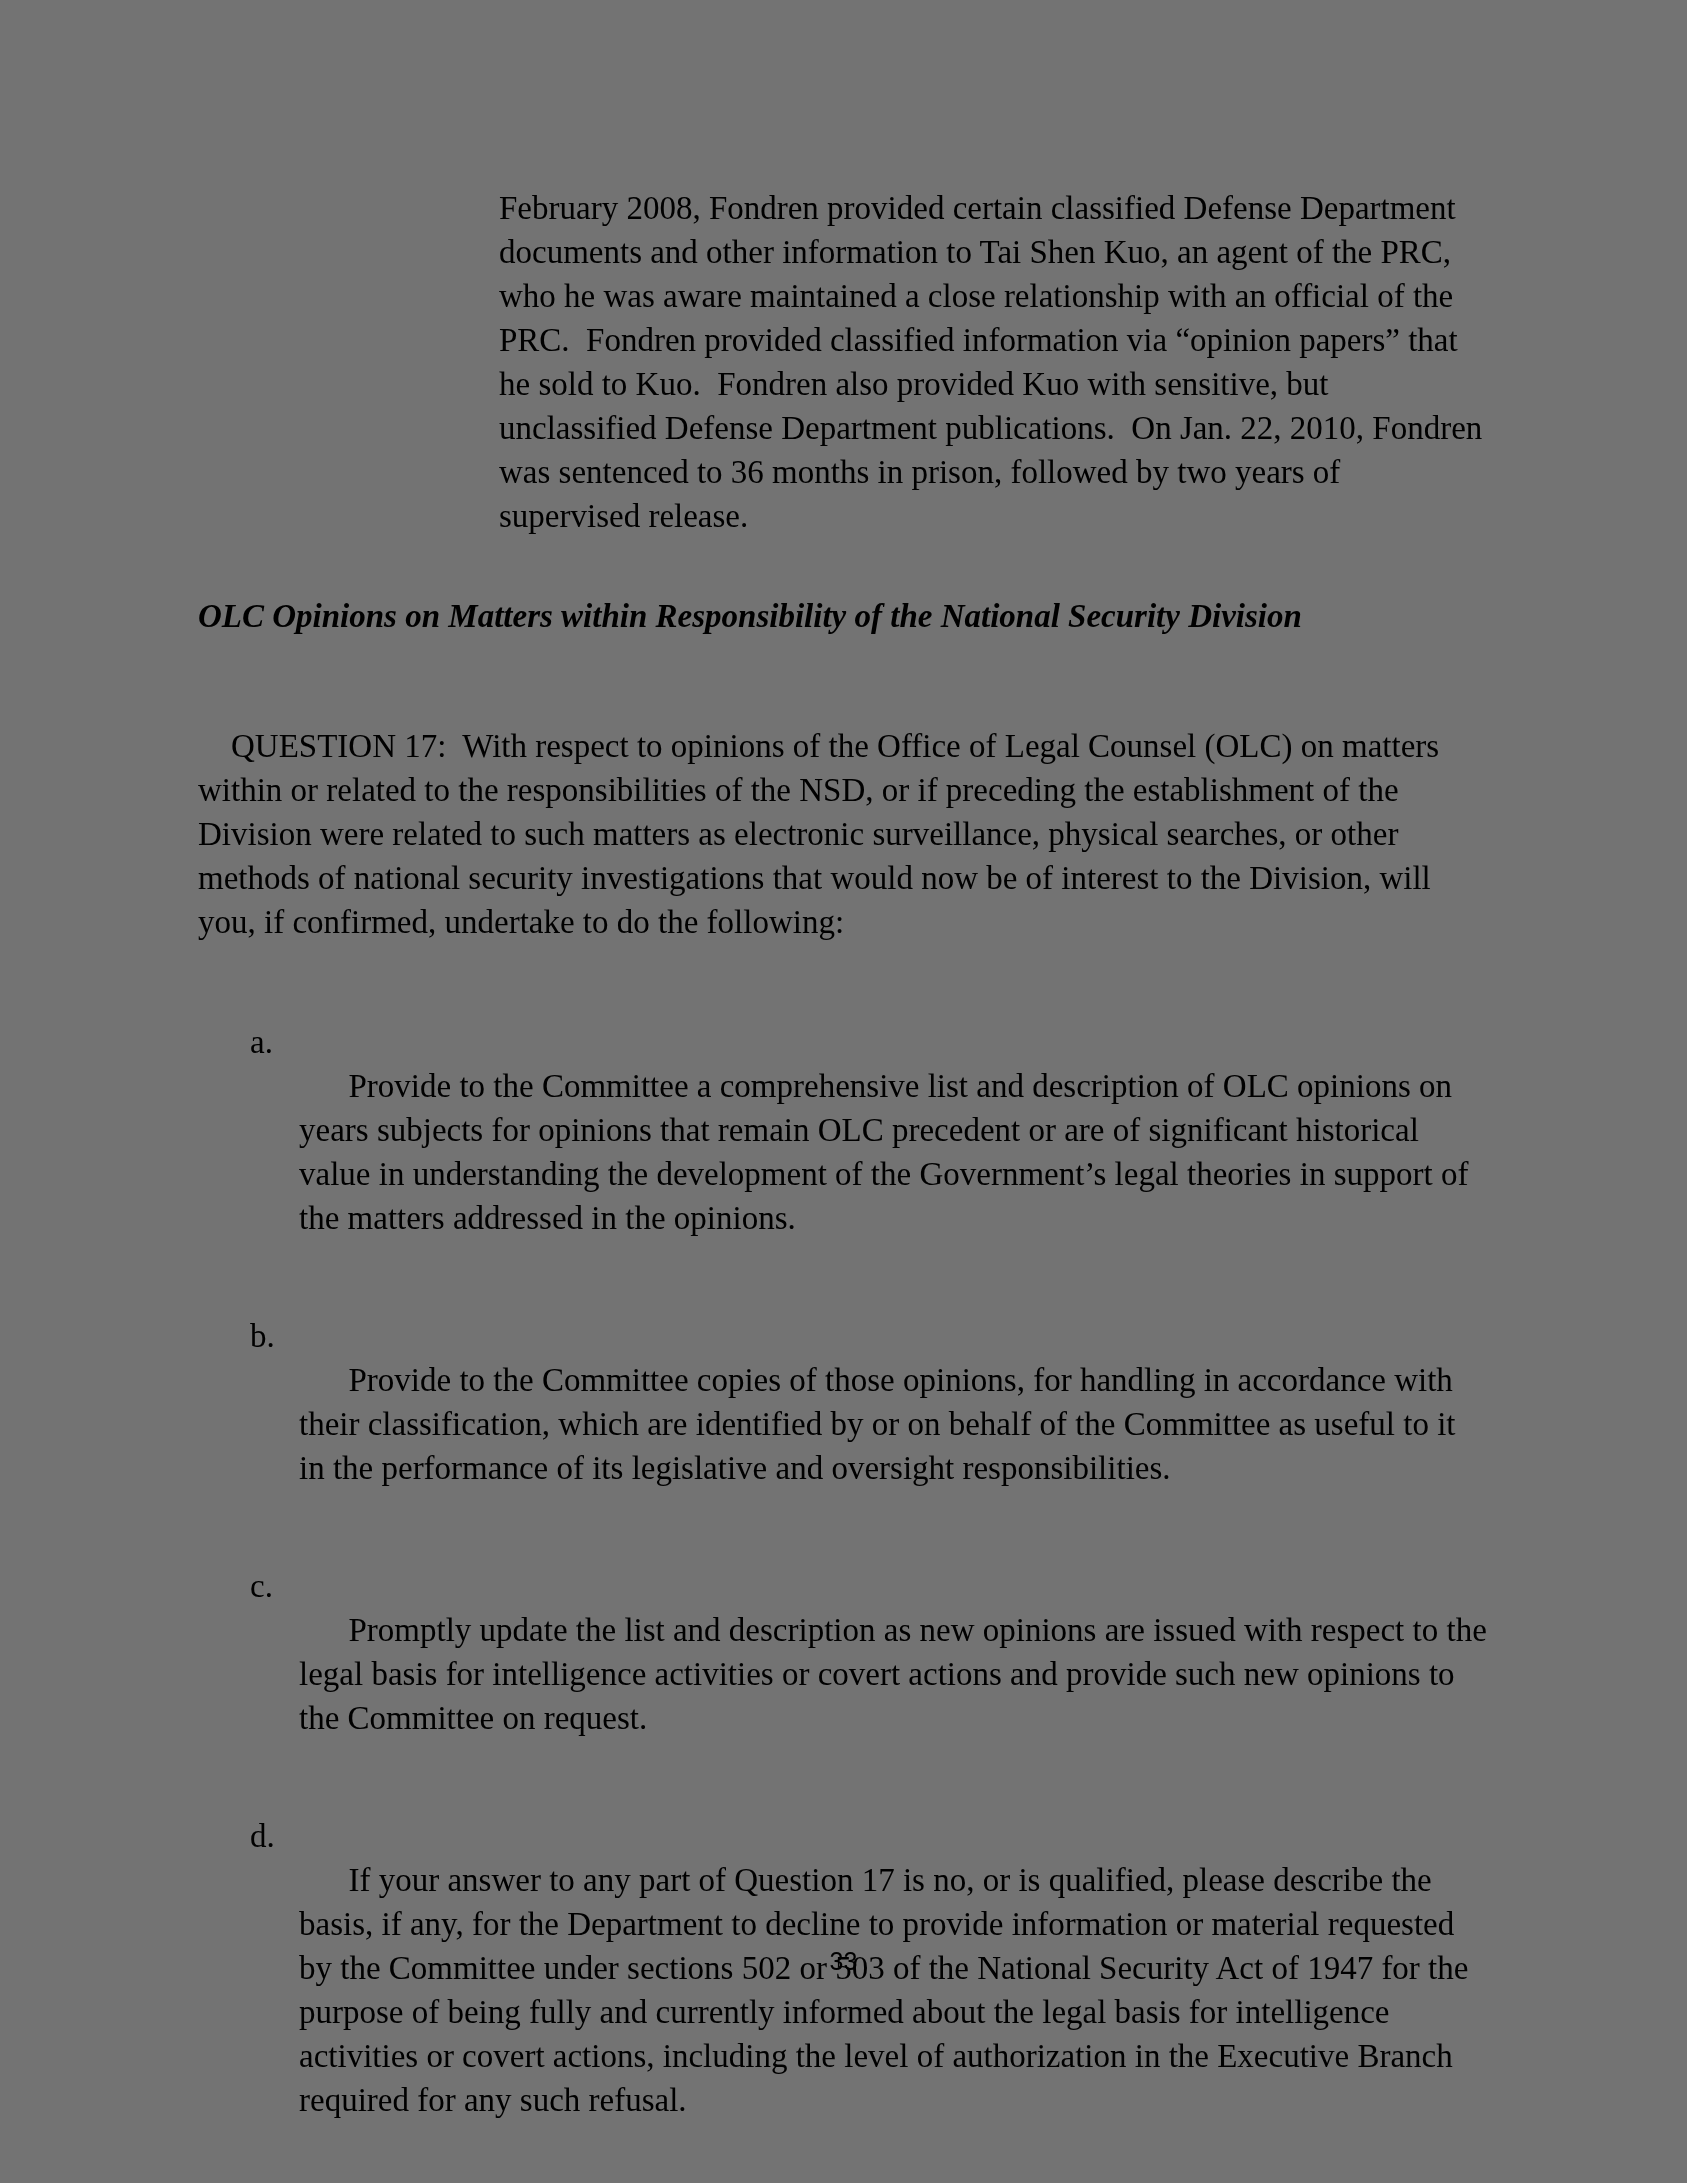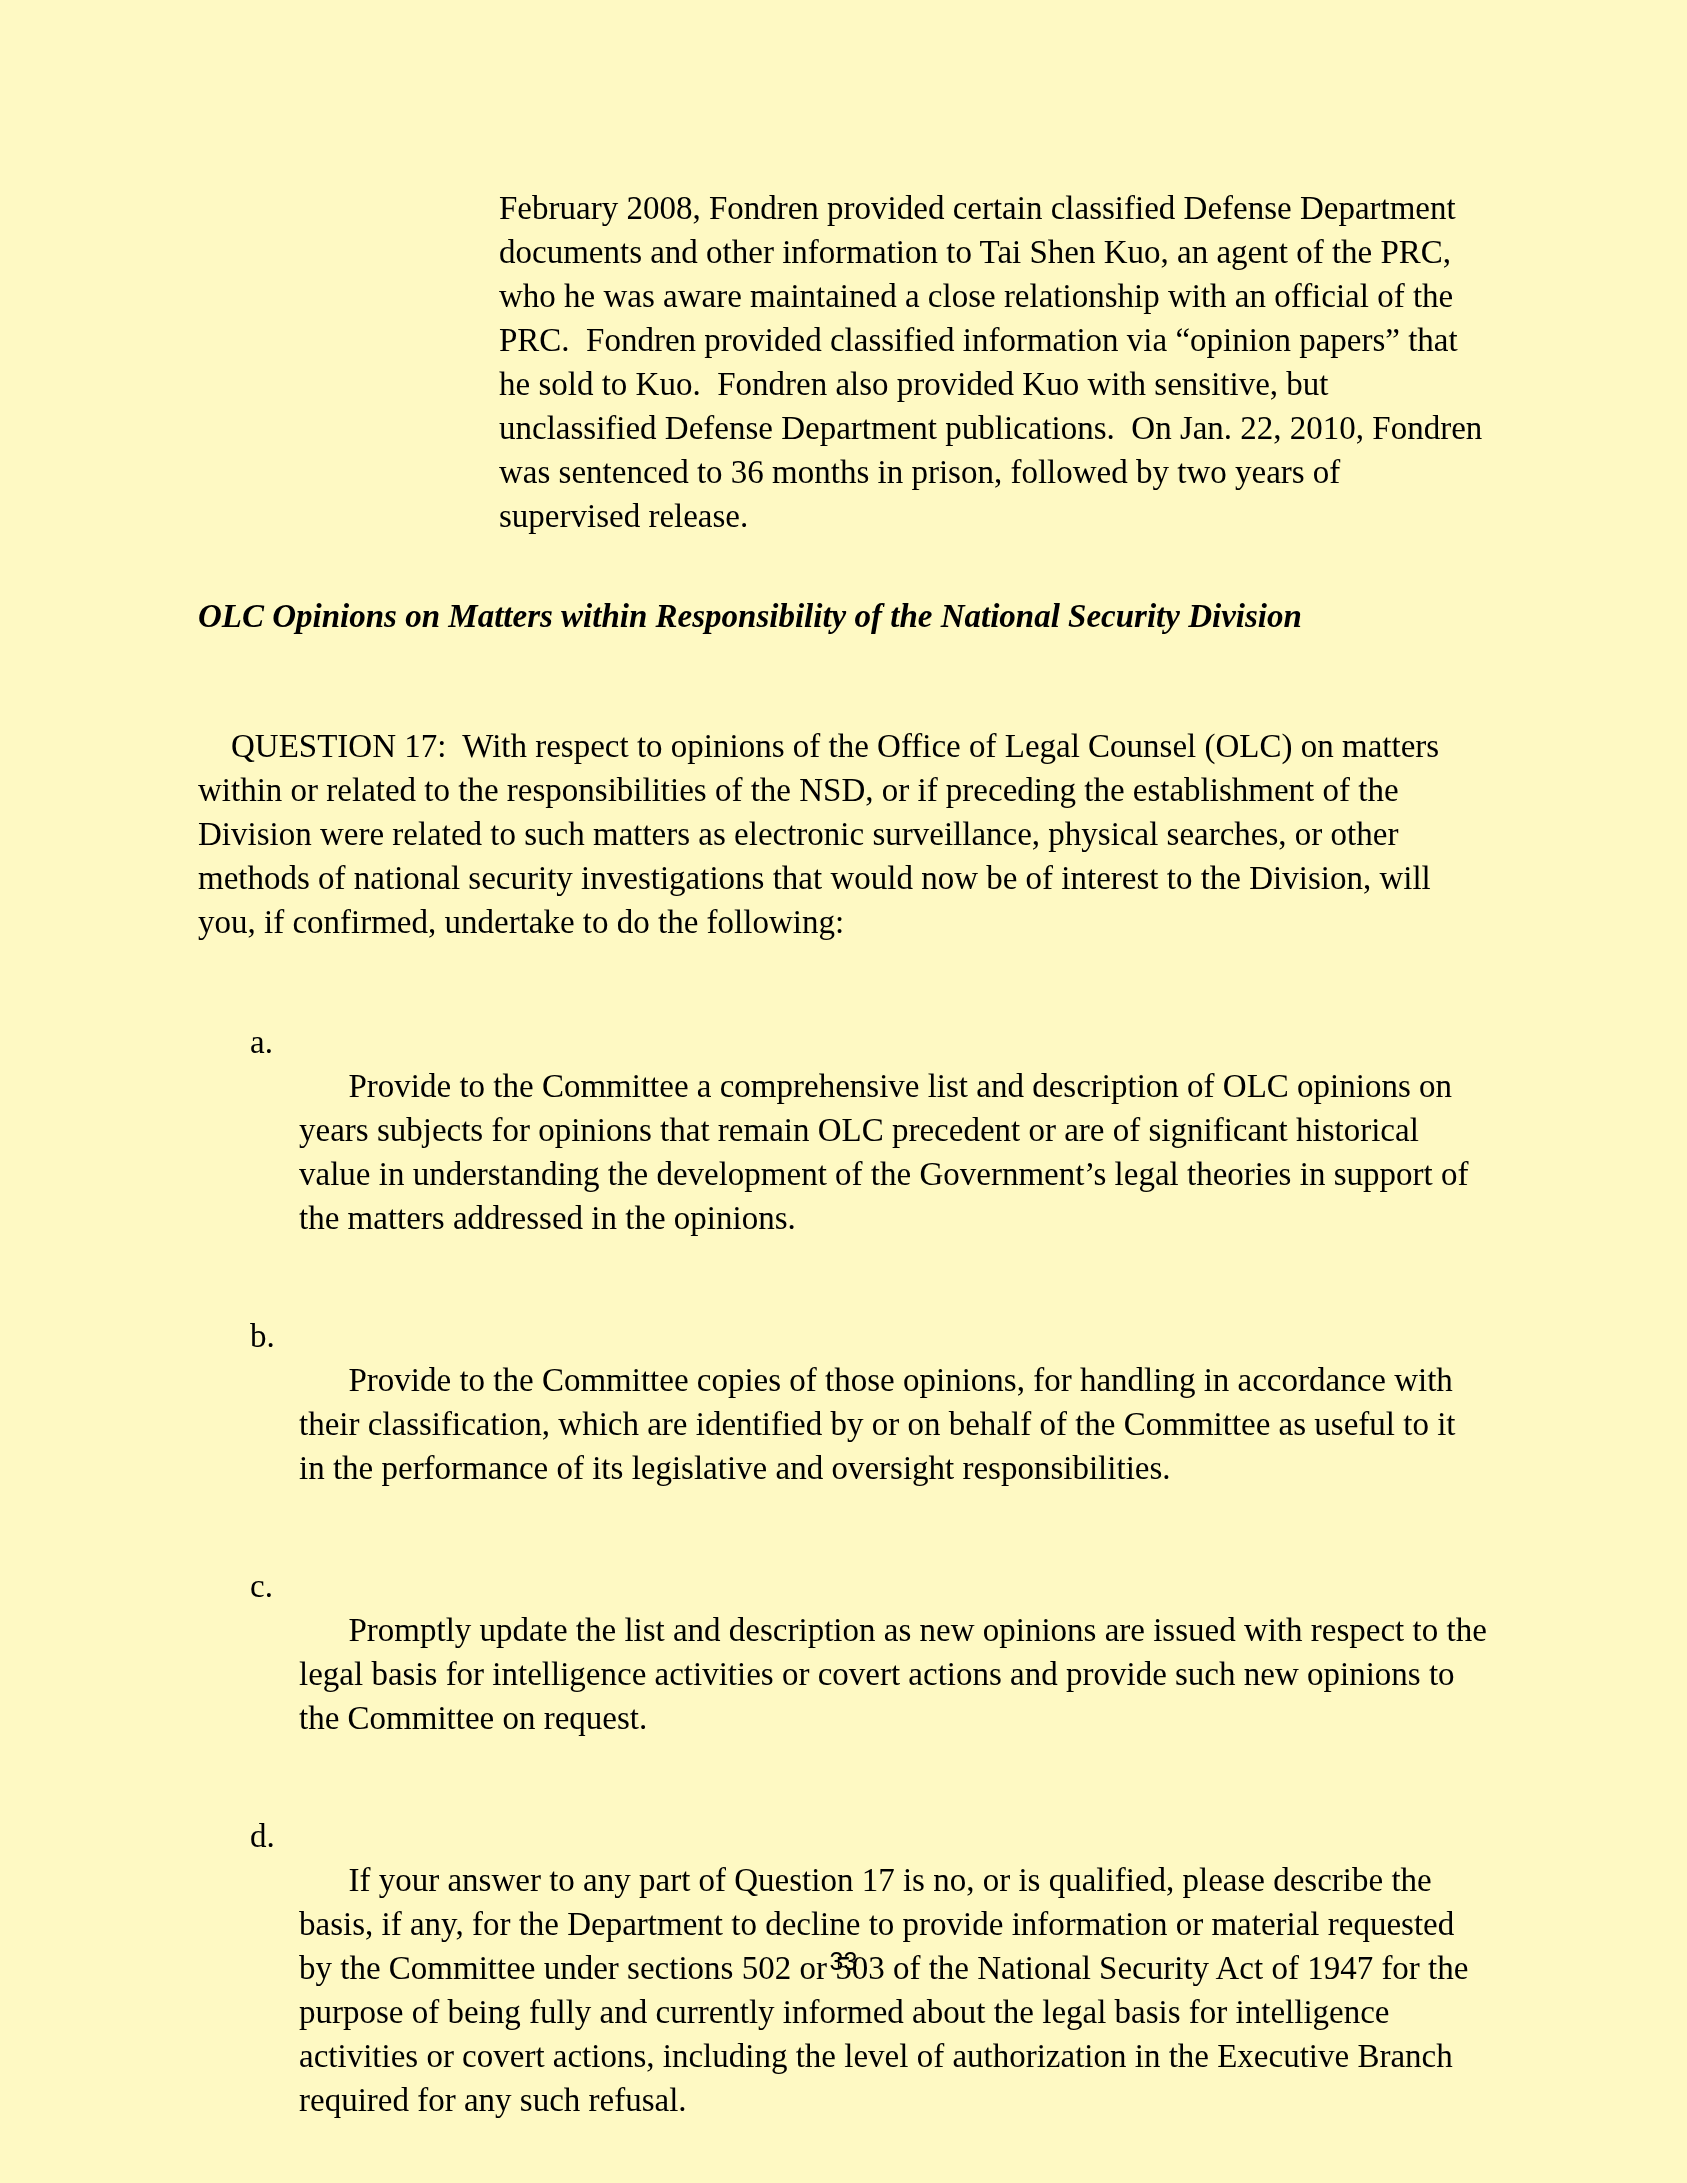--- a/index.html
+++ b/index.html
@@ -5,21 +5,21 @@
   html, body {
     margin: 0;
     padding: 0;
     background: #ffffff;
   }
   .page {
     position: relative;
     width: 1687px;
     height: 2183px;
     box-sizing: border-box;
-    background: #fef9c3;
+    background: #737373;
     color: #000000;
     font-family: "Liberation Serif", serif;
     font-size: 33px;
     line-height: 44px;
     padding: 186px 198px 0 198px;
     overflow: hidden;
   }
   .blockquote {
     margin: 0 0 0 301px;
     white-space: pre-wrap;

